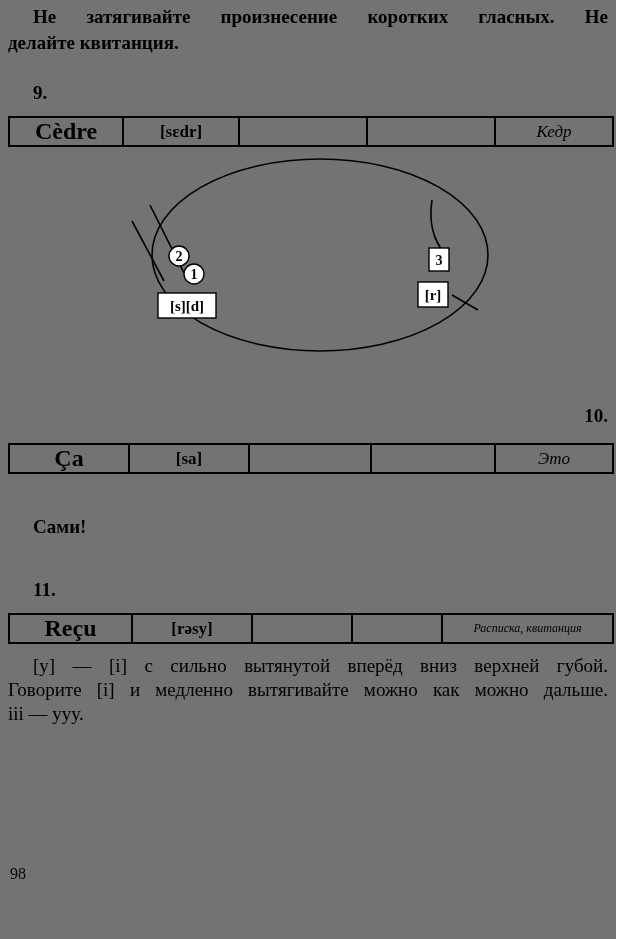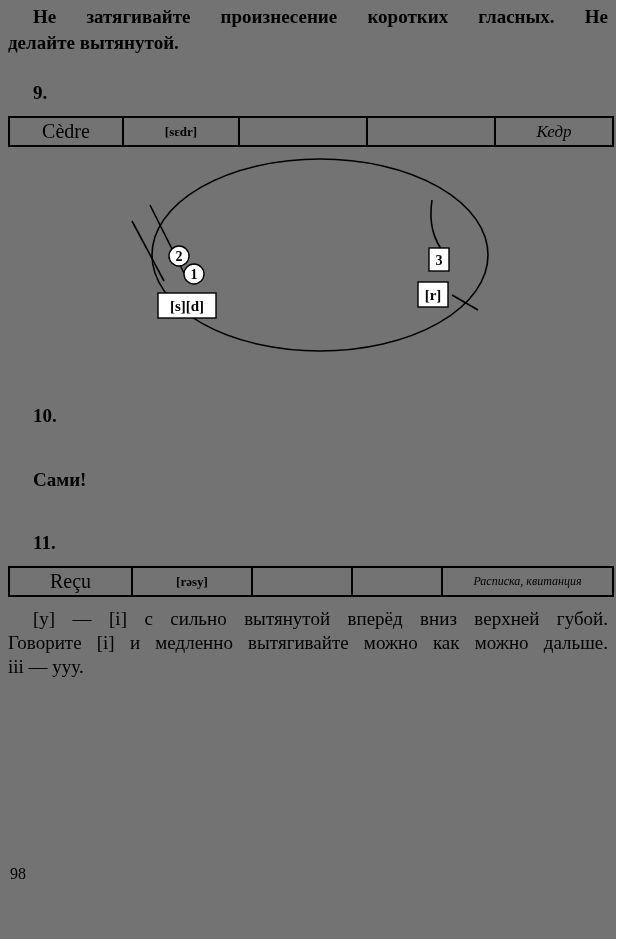--- a/index.html
+++ b/index.html
@@ -6,41 +6,41 @@
   .page{position:relative;width:616px;height:939px;background:#737373;color:#000;
         font-family:"Liberation Serif","DejaVu Serif",serif;overflow:hidden;}
   .content{padding:4px 8px 0 8px;}
   .line{font-size:19px;line-height:26px;}
   .bold{font-weight:bold;}
   .indent{text-indent:25px;}
   .just{text-align:justify;text-align-last:justify;}
   .heading{font-size:19px;font-weight:bold;margin:26px 0 0 25px;}
   table.ptable{border-collapse:collapse;width:604px;margin-top:12px;table-layout:fixed;}
   .ptable td{border:2px solid #000;height:27px;text-align:center;vertical-align:middle;padding:0 2px;overflow:hidden;}
-  td.word{font-weight:normal;font-size:20px;}
-  td.trans{font-weight:bold;font-size:13px;}
+  td.word{font-weight:bold;font-size:24px;}
+  td.trans{font-weight:bold;font-size:17px;}
   td.rus{font-style:italic;font-size:17px;}
   .notes{margin:14px 0 0 25px;}
   .notes .line{line-height:25px;}
   .para{margin-top:10px;}
   .para .line{line-height:24px;}
   .pagenum{position:absolute;left:10px;top:865px;font-size:16px;}
   .diagram-wrap{margin-top:6px;}
   svg .dnum{font-family:"Liberation Serif","DejaVu Serif",serif;font-size:14px;font-weight:bold;text-anchor:middle;}
   svg .dlabel{font-family:"Liberation Serif","DejaVu Serif",serif;font-size:15px;font-weight:bold;text-anchor:middle;}
 </style>
 </head>
 <body>
 
 <div class="page">
   <div class="content">
 
     <div>
       <div class="line bold indent just">Не затягивайте произнесение коротких гласных. Не</div>
-      <div class="line bold">делайте вытянутой.</div>
+      <div class="line bold">делайте квитанция.</div>
     </div>
 
     <div class="heading">9.</div>
 
     <table class="ptable">
       <colgroup>
         <col style="width:114px">
           <col style="width:116px">
           <col style="width:128px">
           <col style="width:128px">
@@ -75,22 +75,40 @@
         <path d="M 424 47 Q 419 80 437 101" fill="none" stroke="#000" stroke-width="1.6"></path>
         <rect x="421" y="95" width="20" height="23" fill="#fff" stroke="#000" stroke-width="1.4"></rect>
         <text class="dnum" x="431" y="112">3</text>
         <rect x="410" y="129" width="30" height="25" fill="#fff" stroke="#000" stroke-width="1.4"></rect>
         <text class="dlabel" x="425" y="147">[r]</text>
         <line x1="444" y1="142" x2="470" y2="157" stroke="#000" stroke-width="1.6"></line>
       </svg>
     </div>
 
 
-    <div class="heading" style="margin-top:36px;">10.</div>
+    <div class="heading" style="margin-top:36px;text-align:right;">10.</div>
 
+    <table class="ptable" style="margin-top:16px;">
+      <colgroup>
+        <col style="width:120px">
+          <col style="width:120px">
+          <col style="width:122px">
+          <col style="width:124px">
+          <col style="width:118px">
+      </colgroup>
+      <tbody>
+          <tr>
+        <td class="word">Ça</td>
+        <td class="trans">[sa]</td>
+        <td></td>
+        <td></td>
+        <td class="rus">Это</td>
+      </tr>
+    </tbody>
+      </table>
 
     <div class="notes" style="margin-top:40px;">
       <div class="line bold">Сами!</div>
     </div>
 
     <div class="heading" style="margin-top:40px;">11.</div>
 
     <table class="ptable">
       <colgroup>
         <col style="width:123px">

